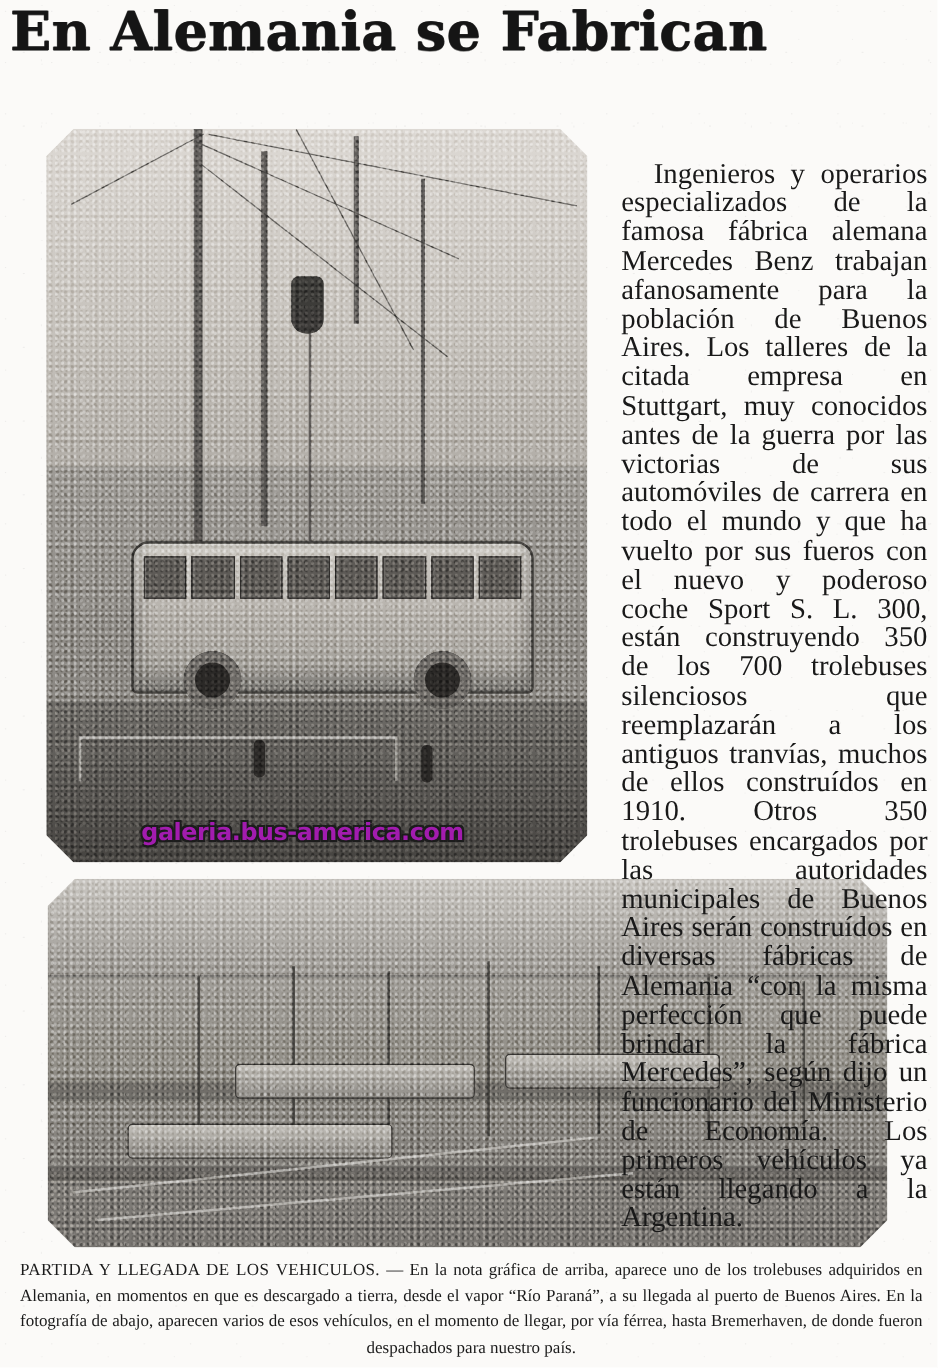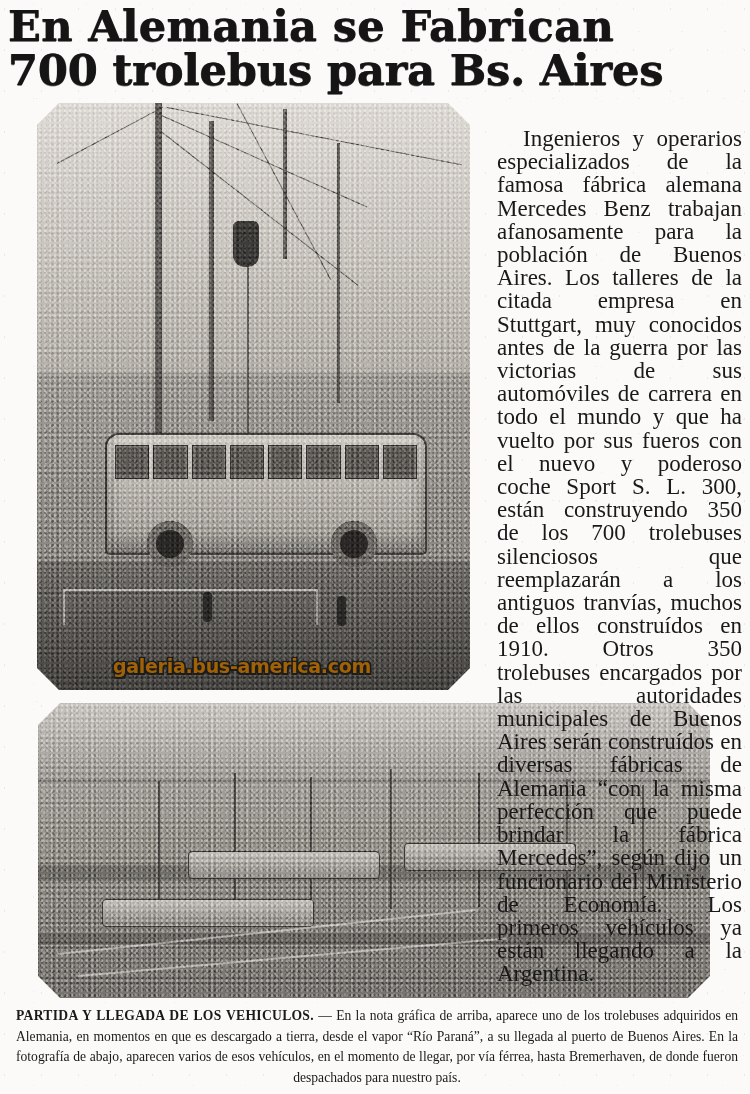--- a/index.html
+++ b/index.html
@@ -164,21 +164,21 @@
 
   
   #watermark {
     position: absolute;
     left: 113px; top: 655px;
     z-index: 12;
     font-family: "DejaVu Sans", "Liberation Sans", sans-serif;
     font-weight: 700;
     font-size: 19px;
     letter-spacing: -0.3px;
-    color: #a16207;
+    color: #a21caf;
     text-shadow:
       -1.5px -1.5px 0 #1c1c1c, 1.5px -1.5px 0 #1c1c1c,
       -1.5px 1.5px 0 #1c1c1c, 1.5px 1.5px 0 #1c1c1c,
       0 0 3px #1c1c1c;
     white-space: nowrap;
   }
 
   
   #article-column {
     position: absolute;
@@ -204,31 +204,29 @@
     z-index: 5;
     font-family: "Liberation Serif", "DejaVu Serif", serif;
     font-size: 13.6px;
     line-height: 20.6px;
     text-align: justify;
     text-align-last: center;
     color: #1a1a1a;
   }
   #caption .lead {
     letter-spacing: .3px;
-    font-weight: bold;
   }
 </style>
 </head>
 <body>
 
 <div id="page">
 
   <div class="headline">
     <div class="headline-line l1">En Alemania se Fabrican</div>
-    <div class="headline-line l2">700 trolebus para Bs. Aires</div>
   </div>
 
   <div class="photo" id="photo-top">
     <div class="ph-sky"></div>
 
     <div class="mast" style="left:118px; top:0; width:7px; height:330px;"></div>
     <div class="mast" style="left:172px; top:18px; width:5px; height:300px;"></div>
     <div class="mast" style="left:246px; top:6px; width:4px; height:150px;"></div>
     <div class="mast" style="left:300px; top:40px; width:3px; height:260px;"></div>
 

